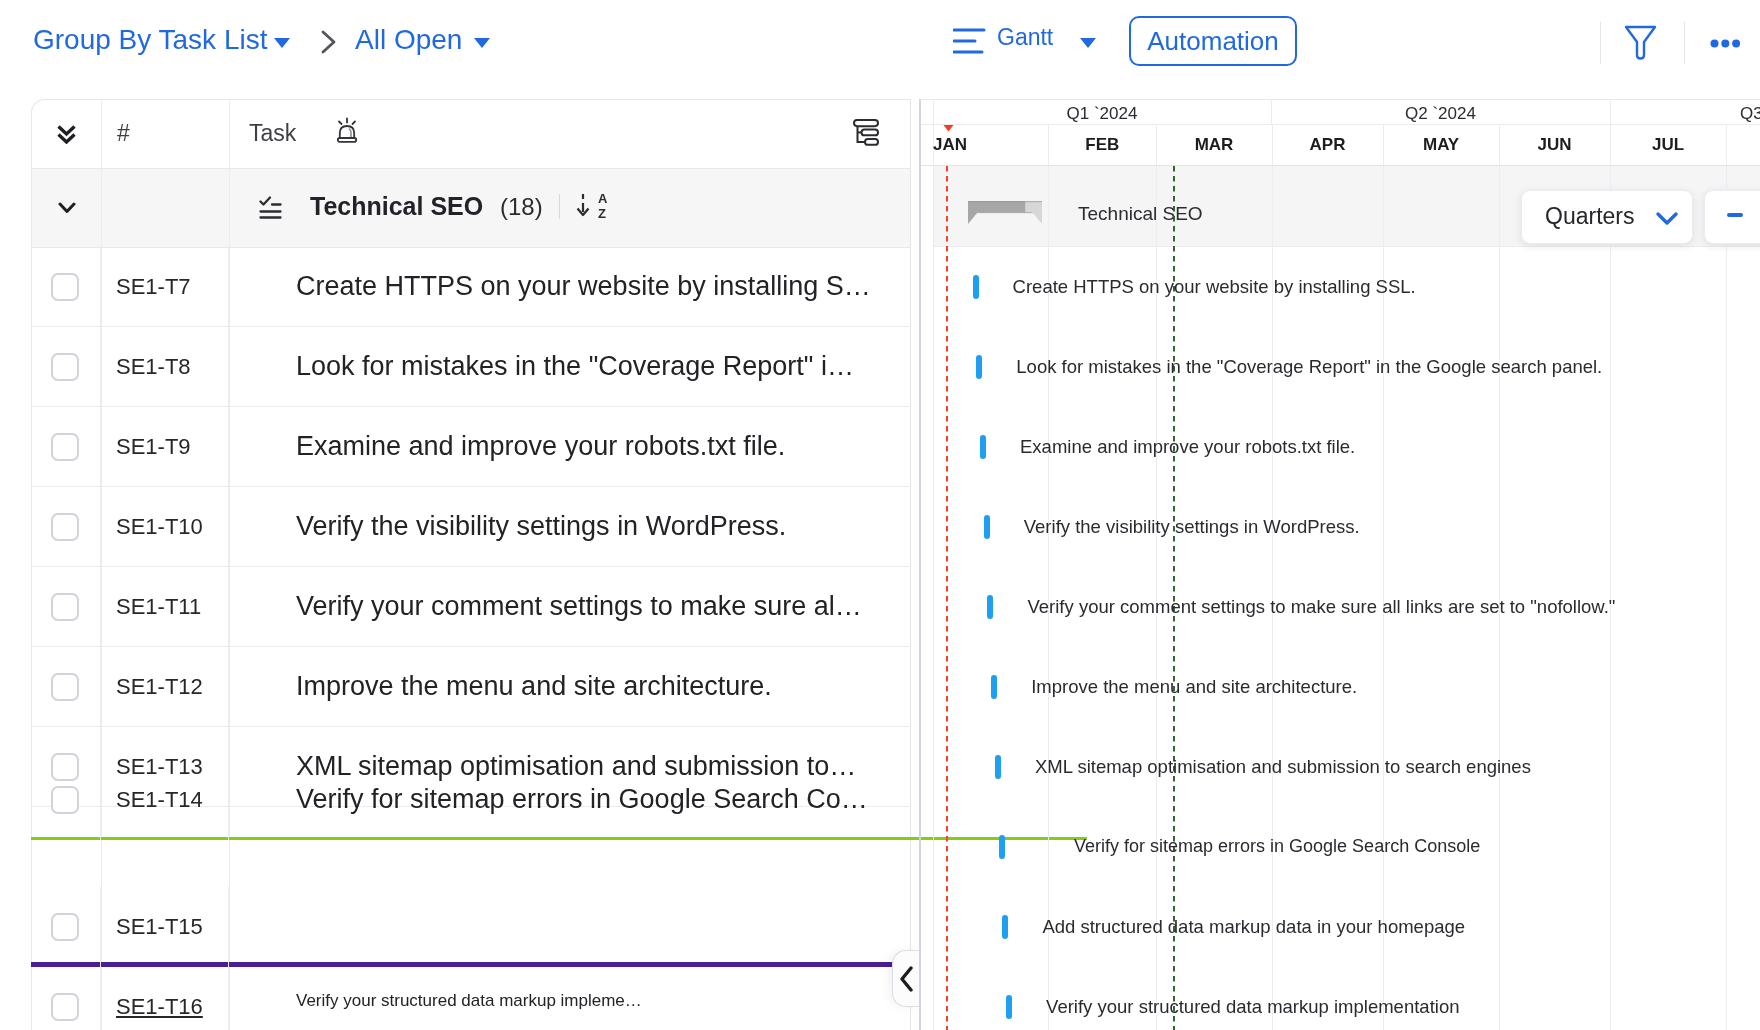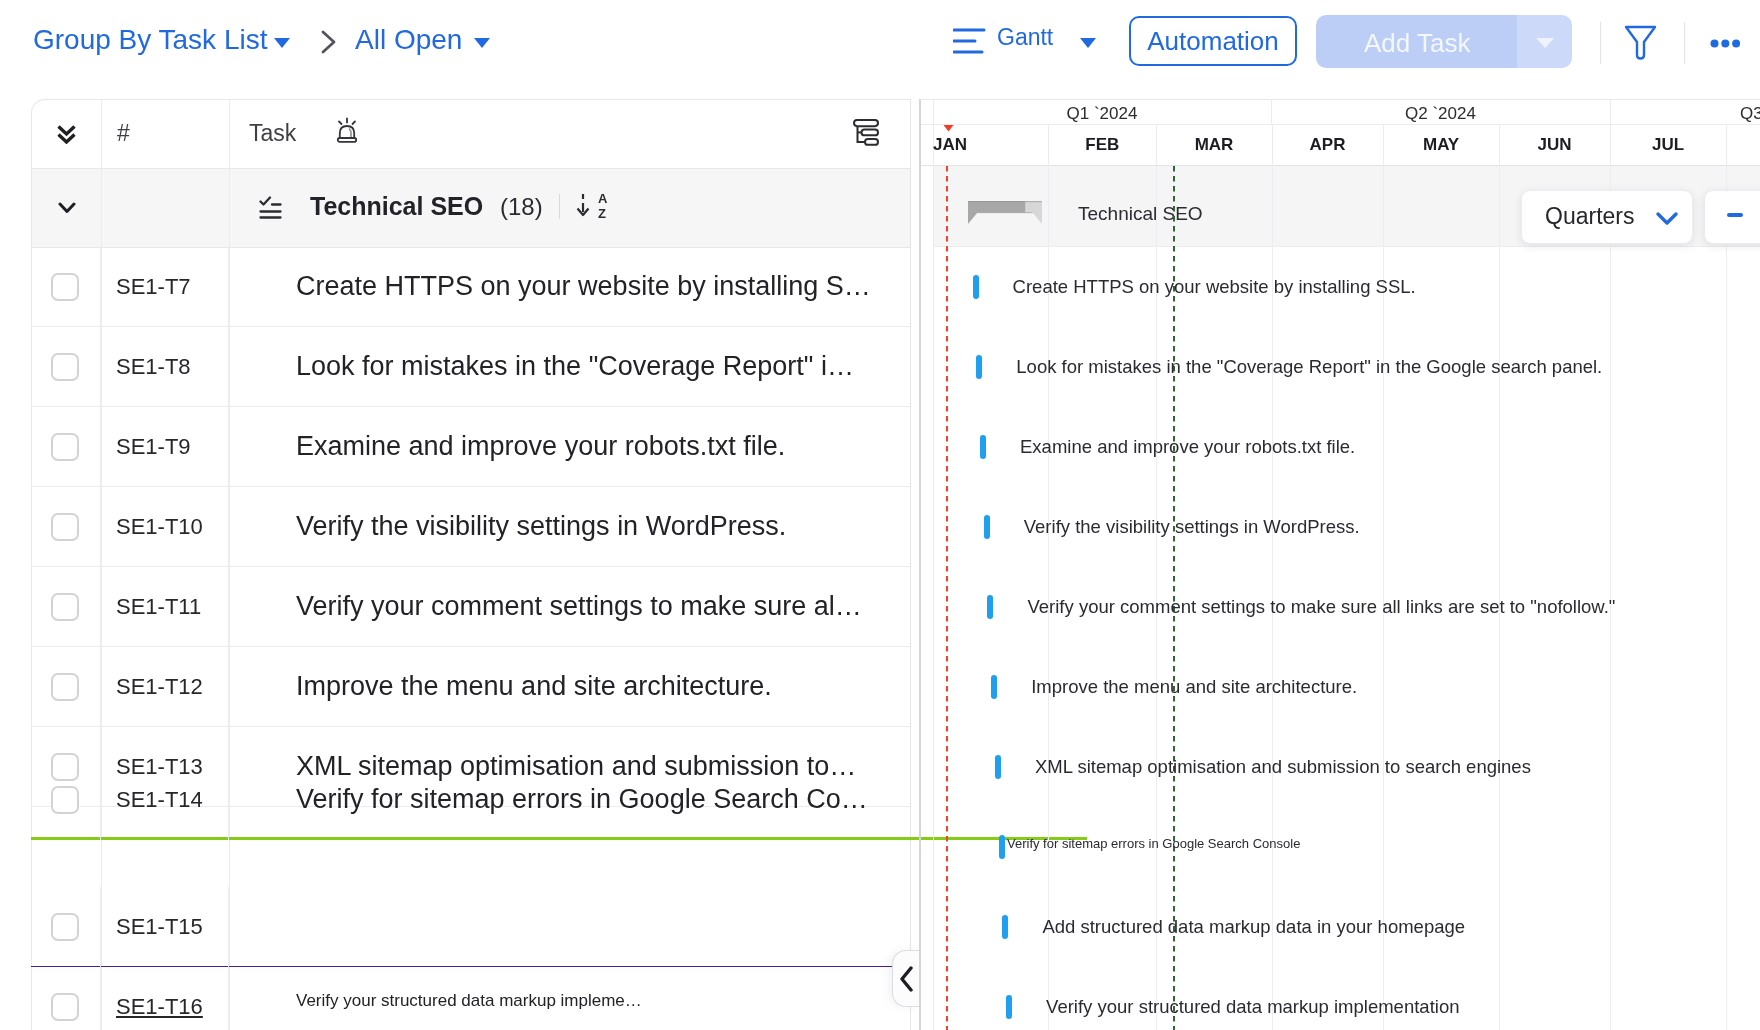--- a/index.html
+++ b/index.html
@@ -30,28 +30,20 @@
     <line x1="1" y1="15" x2="22" y2="15" stroke="#2169e0" stroke-width="3" stroke-linecap="round"></line>
     <line x1="1" y1="26" x2="29" y2="26" stroke="#2169e0" stroke-width="3" stroke-linecap="round"></line>
   </svg>
   <div class="abs" style="left:997px; top:24px; font-size:23px; color:#2169e0;">Gantt</div>
   <svg class="abs" style="left:1078px; top:36px;" width="20" height="14">
       <polygon points="2,2 18,2 10,12" fill="#2169e0"></polygon>
     </svg>
 
   <div class="abs" style="left:1129px; top:16px; width:168px; height:50px; border:2px solid #2169e0; border-radius:10px; display:flex; align-items:center; justify-content:center; font-size:26px; color:#2169e0;">Automation</div>
 
-  <div class="abs" style="left:1316px; top:15px; width:256px; height:53px; border-radius:10px; overflow:hidden;">
-    <div class="abs" style="left:0; top:0; width:201px; height:53px; background:#bdcef6;"></div>
-    <div class="abs" style="left:201px; top:0; width:55px; height:53px; background:#cdd9f9;"></div>
-    <div class="abs" style="left:48px; top:13px; font-size:26px; color:#f4f8fe;">Add Task</div>
-    <svg class="abs" style="left:219px; top:22px;" width="20" height="12">
-        <polygon points="1,1 19,1 10,11" fill="#eef3fc"></polygon>
-      </svg>
-  </div>
 
   <div class="abs" style="left:1600px; top:22px; width:1px; height:42px; background:#e3e3e8;"></div>
 
   <svg class="abs" style="left:1624px; top:25px;" width="36" height="38">
     <path d="M2 2 L31 2 L20 17 L20 30 Q20 33.5 16.5 33.5 Q13 33.5 13 30 L13 17 Z" fill="none" stroke="#2169e0" stroke-width="2.4" stroke-linejoin="round"></path>
   </svg>
   <div class="abs" style="left:1684px; top:22px; width:1px; height:42px; background:#e3e3e8;"></div>
   <svg class="abs" style="left:1710px; top:38px;" width="36" height="11">
     <circle cx="4.5" cy="5.5" r="4" fill="#2169e0"></circle>
       <circle cx="15.3" cy="5.5" r="4" fill="#2169e0"></circle>
@@ -162,21 +154,21 @@
       <div class="abs" style="left:85px; top:27px; font-size:22px; color:#26262b;">SE1-T13</div>
       <div class="abs" style="left:265px; top:24px; font-size:27px; color:#222227; white-space:nowrap;">XML sitemap optimisation and submission to…</div>
     </div>
       <div class="abs" style="left:31px; top:760px; width:1056px; height:80px; border-bottom:3px solid #84cc16;">
       <div class="abs" style="left:20px; top:26px; width:28px; height:28px; border:2px solid #d2d2d9; border-radius:7px; background:#fff;"></div>
       <div class="vline" style="left:69px; top:0; height:80px;"></div>
       <div class="vline" style="left:197px; top:0; height:80px;"></div>
       <div class="abs" style="left:85px; top:27px; font-size:22px; color:#26262b;">SE1-T14</div>
       <div class="abs" style="left:265px; top:24px; font-size:27px; color:#222227; white-space:nowrap;">Verify for sitemap errors in Google Search Co…</div>
     </div>
-      <div class="abs" style="left:31px; top:887px; width:880px; height:80px; border-bottom:1px solid #4c1d95;">
+      <div class="abs" style="left:31px; top:887px; width:880px; height:80px; border-bottom:5px solid #4c1d95;">
       <div class="abs" style="left:20px; top:26px; width:28px; height:28px; border:2px solid #d2d2d9; border-radius:7px; background:#fff;"></div>
       <div class="vline" style="left:69px; top:0; height:80px;"></div>
       <div class="vline" style="left:197px; top:0; height:80px;"></div>
       <div class="abs" style="left:85px; top:27px; font-size:22px; color:#26262b;">SE1-T15</div>
     </div>
       <div class="abs" style="left:31px; top:967px; width:880px; height:80px; border-bottom:1px solid #ebebf0;">
       <div class="abs" style="left:20px; top:26px; width:28px; height:28px; border:2px solid #d2d2d9; border-radius:7px; background:#fff;"></div>
       <div class="vline" style="left:69px; top:0; height:80px;"></div>
       <div class="vline" style="left:197px; top:0; height:80px;"></div>
       <div class="abs" style="left:85px; top:27px; font-size:22px; color:#26262b;text-decoration:underline;">SE1-T16</div>
@@ -246,21 +238,21 @@
       <div class="abs" style="left:1020.044px; top:436px; font-size:18.5px; color:#2a2a31; white-space:nowrap;">Examine and improve your robots.txt file.</div>
       <div class="abs" style="left:983.7660000000001px; top:515px; width:6px; height:24px; border-radius:3px; background:#1e9ff0;"></div>
       <div class="abs" style="left:1023.7660000000001px; top:516px; font-size:18.5px; color:#2a2a31; white-space:nowrap;">Verify the visibility settings in WordPress.</div>
       <div class="abs" style="left:987.488px; top:595px; width:6px; height:24px; border-radius:3px; background:#1e9ff0;"></div>
       <div class="abs" style="left:1027.488px; top:596px; font-size:18.5px; color:#2a2a31; white-space:nowrap;">Verify your comment settings to make sure all links are set to "nofollow."</div>
       <div class="abs" style="left:991.21px; top:675px; width:6px; height:24px; border-radius:3px; background:#1e9ff0;"></div>
       <div class="abs" style="left:1031.21px; top:676px; font-size:18.5px; color:#2a2a31; white-space:nowrap;">Improve the menu and site architecture.</div>
       <div class="abs" style="left:994.932px; top:755px; width:6px; height:24px; border-radius:3px; background:#1e9ff0;"></div>
       <div class="abs" style="left:1034.932px; top:756px; font-size:18.5px; color:#2a2a31; white-space:nowrap;">XML sitemap optimisation and submission to search engines</div>
       <div class="abs" style="left:998.654px; top:835px; width:6px; height:24px; border-radius:3px; background:#1e9ff0;"></div>
-      <div class="abs" style="left:1007px; top:836px; font-size:13px; color:#2a2a31; white-space:nowrap;">Verify for sitemap errors in Google Search Console</div>
+      <div class="abs" style="left:1074px; top:836px; font-size:18px; color:#2a2a31; white-space:nowrap;">Verify for sitemap errors in Google Search Console</div>
       <div class="abs" style="left:1002.376px; top:915px; width:6px; height:24px; border-radius:3px; background:#1e9ff0;"></div>
       <div class="abs" style="left:1042.376px; top:916px; font-size:18.5px; color:#2a2a31; white-space:nowrap;">Add structured data markup data in your homepage</div>
       <div class="abs" style="left:1006.0980000000001px; top:995px; width:6px; height:24px; border-radius:3px; background:#1e9ff0;"></div>
       <div class="abs" style="left:1046.098px; top:996px; font-size:18.5px; color:#2a2a31; white-space:nowrap;">Verify your structured data markup implementation</div>
       <div class="abs" style="left:1521px; top:190px; width:172px; height:54px; background:#fff; border:1px solid #ececf0; border-radius:9px; box-shadow:0 2px 8px rgba(40,40,60,0.10);"></div>
       <div class="abs" style="left:1545px; top:203px; font-size:23px; color:#26262b;">Quarters</div>
       <svg class="abs" style="left:1655px; top:211px;" width="24" height="16">
         <path d="M3 3 L12 12 L21 3" fill="none" stroke="#2169e0" stroke-width="3.4" stroke-linecap="round" stroke-linejoin="round"></path>
       </svg>
       <div class="abs" style="left:1704px; top:190px; width:68px; height:54px; background:#fff; border:1px solid #ececf0; border-radius:9px; box-shadow:0 2px 8px rgba(40,40,60,0.10);"></div>

